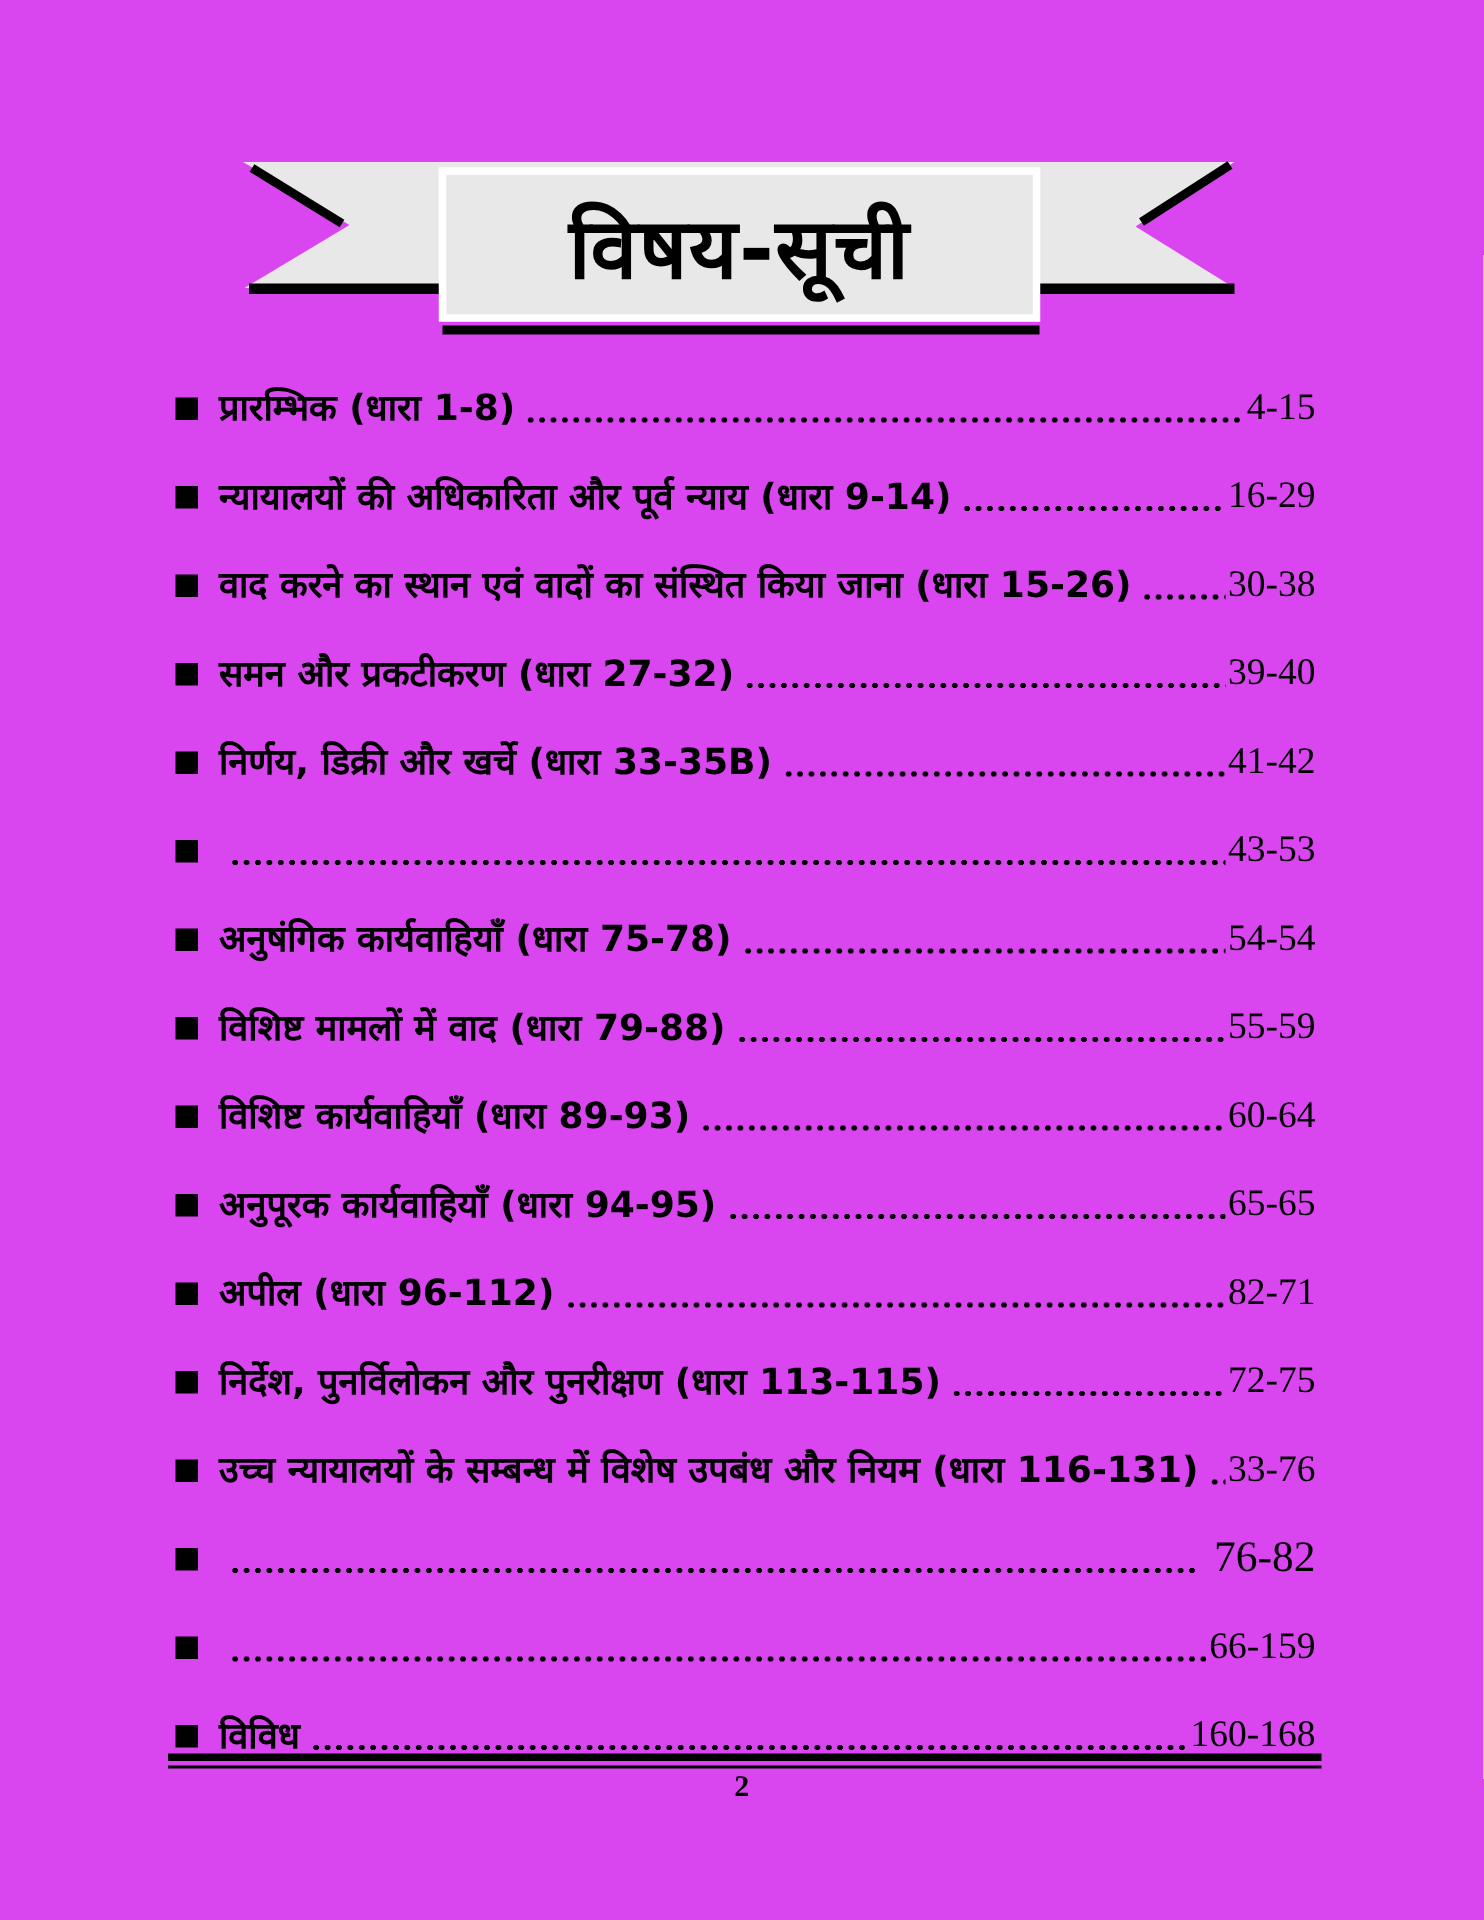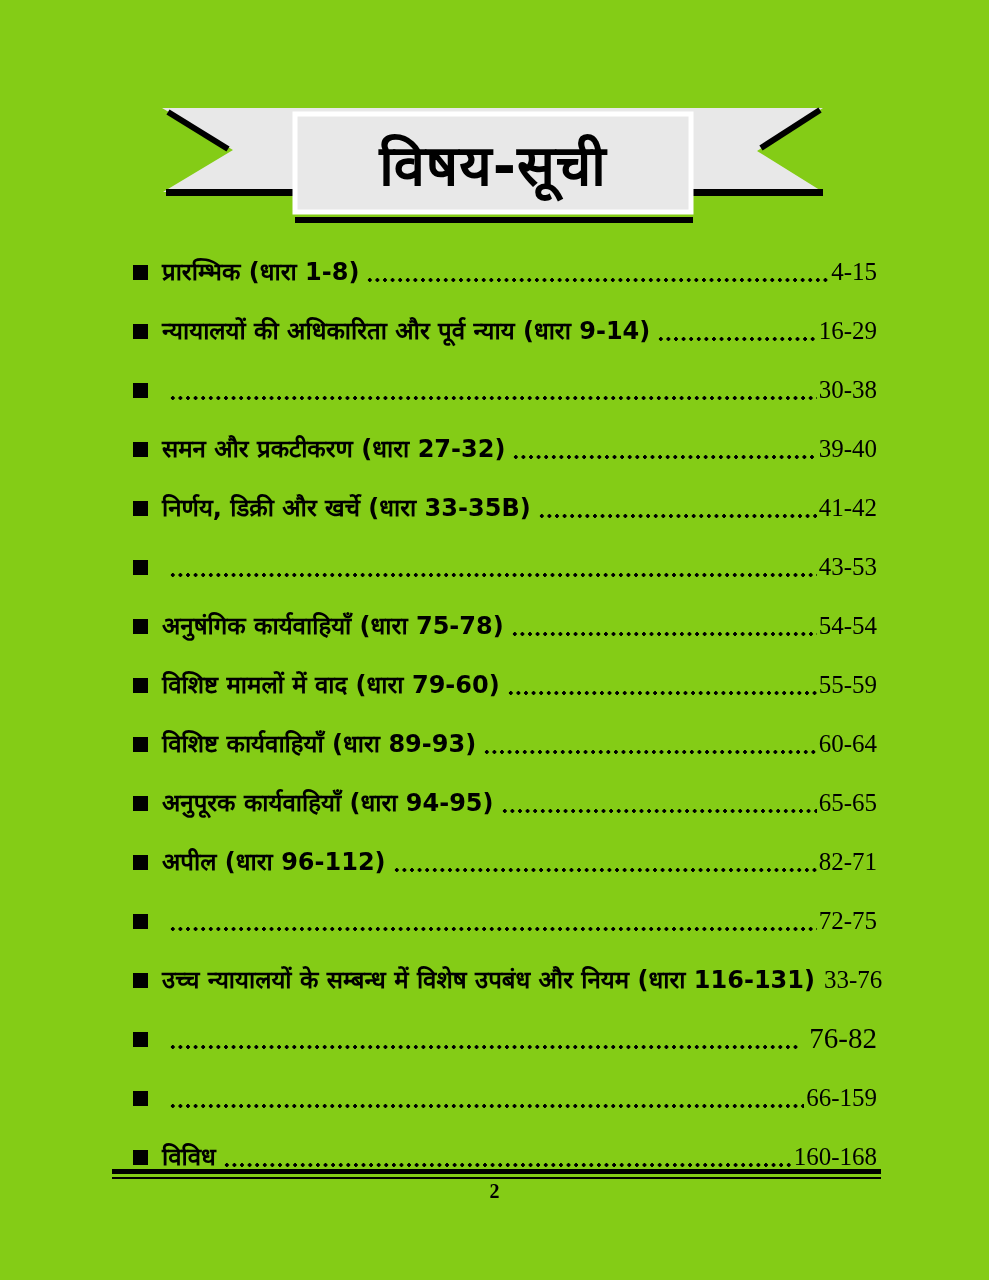--- a/index.html
+++ b/index.html
@@ -1,20 +1,20 @@
 <!DOCTYPE html>
 <html><head>
 <meta charset="utf-8">
 <style>
   html, body { margin: 0; padding: 0; background: #ffffff; }
   .page {
     position: relative;
     width: 989px;
     height: 1280px;
-    background: #84cc16;
+    background: #d946ef;
     font-family: "DejaVu Sans", sans-serif;
     color: #000000;
     overflow: hidden;
   }
 
   
   .banner { position: absolute; top: 0; left: 0; width: 989px; height: 250px; }
   .banner svg { position: absolute; top: 0; left: 0; }
   .banner-title {
     position: absolute;
@@ -25,21 +25,21 @@
     font-weight: bold;
     letter-spacing: 1px;
     color: #000;
     white-space: nowrap;
   }
 
   
   .toc {
     position: absolute;
     top: 242px;
-    left: 133px;
+    left: 117px;
     right: 112px;
   }
   .toc-row {
     height: 59px;
     display: flex;
     align-items: center;
   }
   .bullet {
     flex: 0 0 auto;
     width: 15px; height: 15px;
@@ -122,20 +122,21 @@
       <span class="pages">4-15</span>
     </div>
       <div class="toc-row">
       <span class="bullet"></span>
       <span class="label">न्यायालयों की अधिकारिता और पूर्व न्याय (धारा 9-14)</span>
       <span class="dots"></span>
       <span class="pages">16-29</span>
     </div>
       <div class="toc-row">
       <span class="bullet"></span>
+      <span class="label">वाद करने का स्थान एवं वादों का संस्थित किया जाना (धारा 15-26)</span>
       <span class="dots"></span>
       <span class="pages">30-38</span>
     </div>
       <div class="toc-row">
       <span class="bullet"></span>
       <span class="label">समन और प्रकटीकरण (धारा 27-32)</span>
       <span class="dots"></span>
       <span class="pages">39-40</span>
     </div>
       <div class="toc-row">
@@ -150,21 +151,21 @@
       <span class="pages">43-53</span>
     </div>
       <div class="toc-row">
       <span class="bullet"></span>
       <span class="label">अनुषंगिक कार्यवाहियाँ (धारा 75-78)</span>
       <span class="dots"></span>
       <span class="pages">54-54</span>
     </div>
       <div class="toc-row">
       <span class="bullet"></span>
-      <span class="label">विशिष्ट मामलों में वाद (धारा 79-60)</span>
+      <span class="label">विशिष्ट मामलों में वाद (धारा 79-88)</span>
       <span class="dots"></span>
       <span class="pages">55-59</span>
     </div>
       <div class="toc-row">
       <span class="bullet"></span>
       <span class="label">विशिष्ट कार्यवाहियाँ (धारा 89-93)</span>
       <span class="dots"></span>
       <span class="pages">60-64</span>
     </div>
       <div class="toc-row">
@@ -174,20 +175,21 @@
       <span class="pages">65-65</span>
     </div>
       <div class="toc-row">
       <span class="bullet"></span>
       <span class="label">अपील (धारा 96-112)</span>
       <span class="dots"></span>
       <span class="pages">82-71</span>
     </div>
       <div class="toc-row">
       <span class="bullet"></span>
+      <span class="label">निर्देश, पुनर्विलोकन और पुनरीक्षण (धारा 113-115)</span>
       <span class="dots"></span>
       <span class="pages">72-75</span>
     </div>
       <div class="toc-row">
       <span class="bullet"></span>
       <span class="label">उच्च न्यायालयों के सम्बन्ध में विशेष उपबंध और नियम (धारा 116-131)</span>
       <span class="dots"></span>
       <span class="pages">33-76</span>
     </div>
       <div class="toc-row emphasized">

